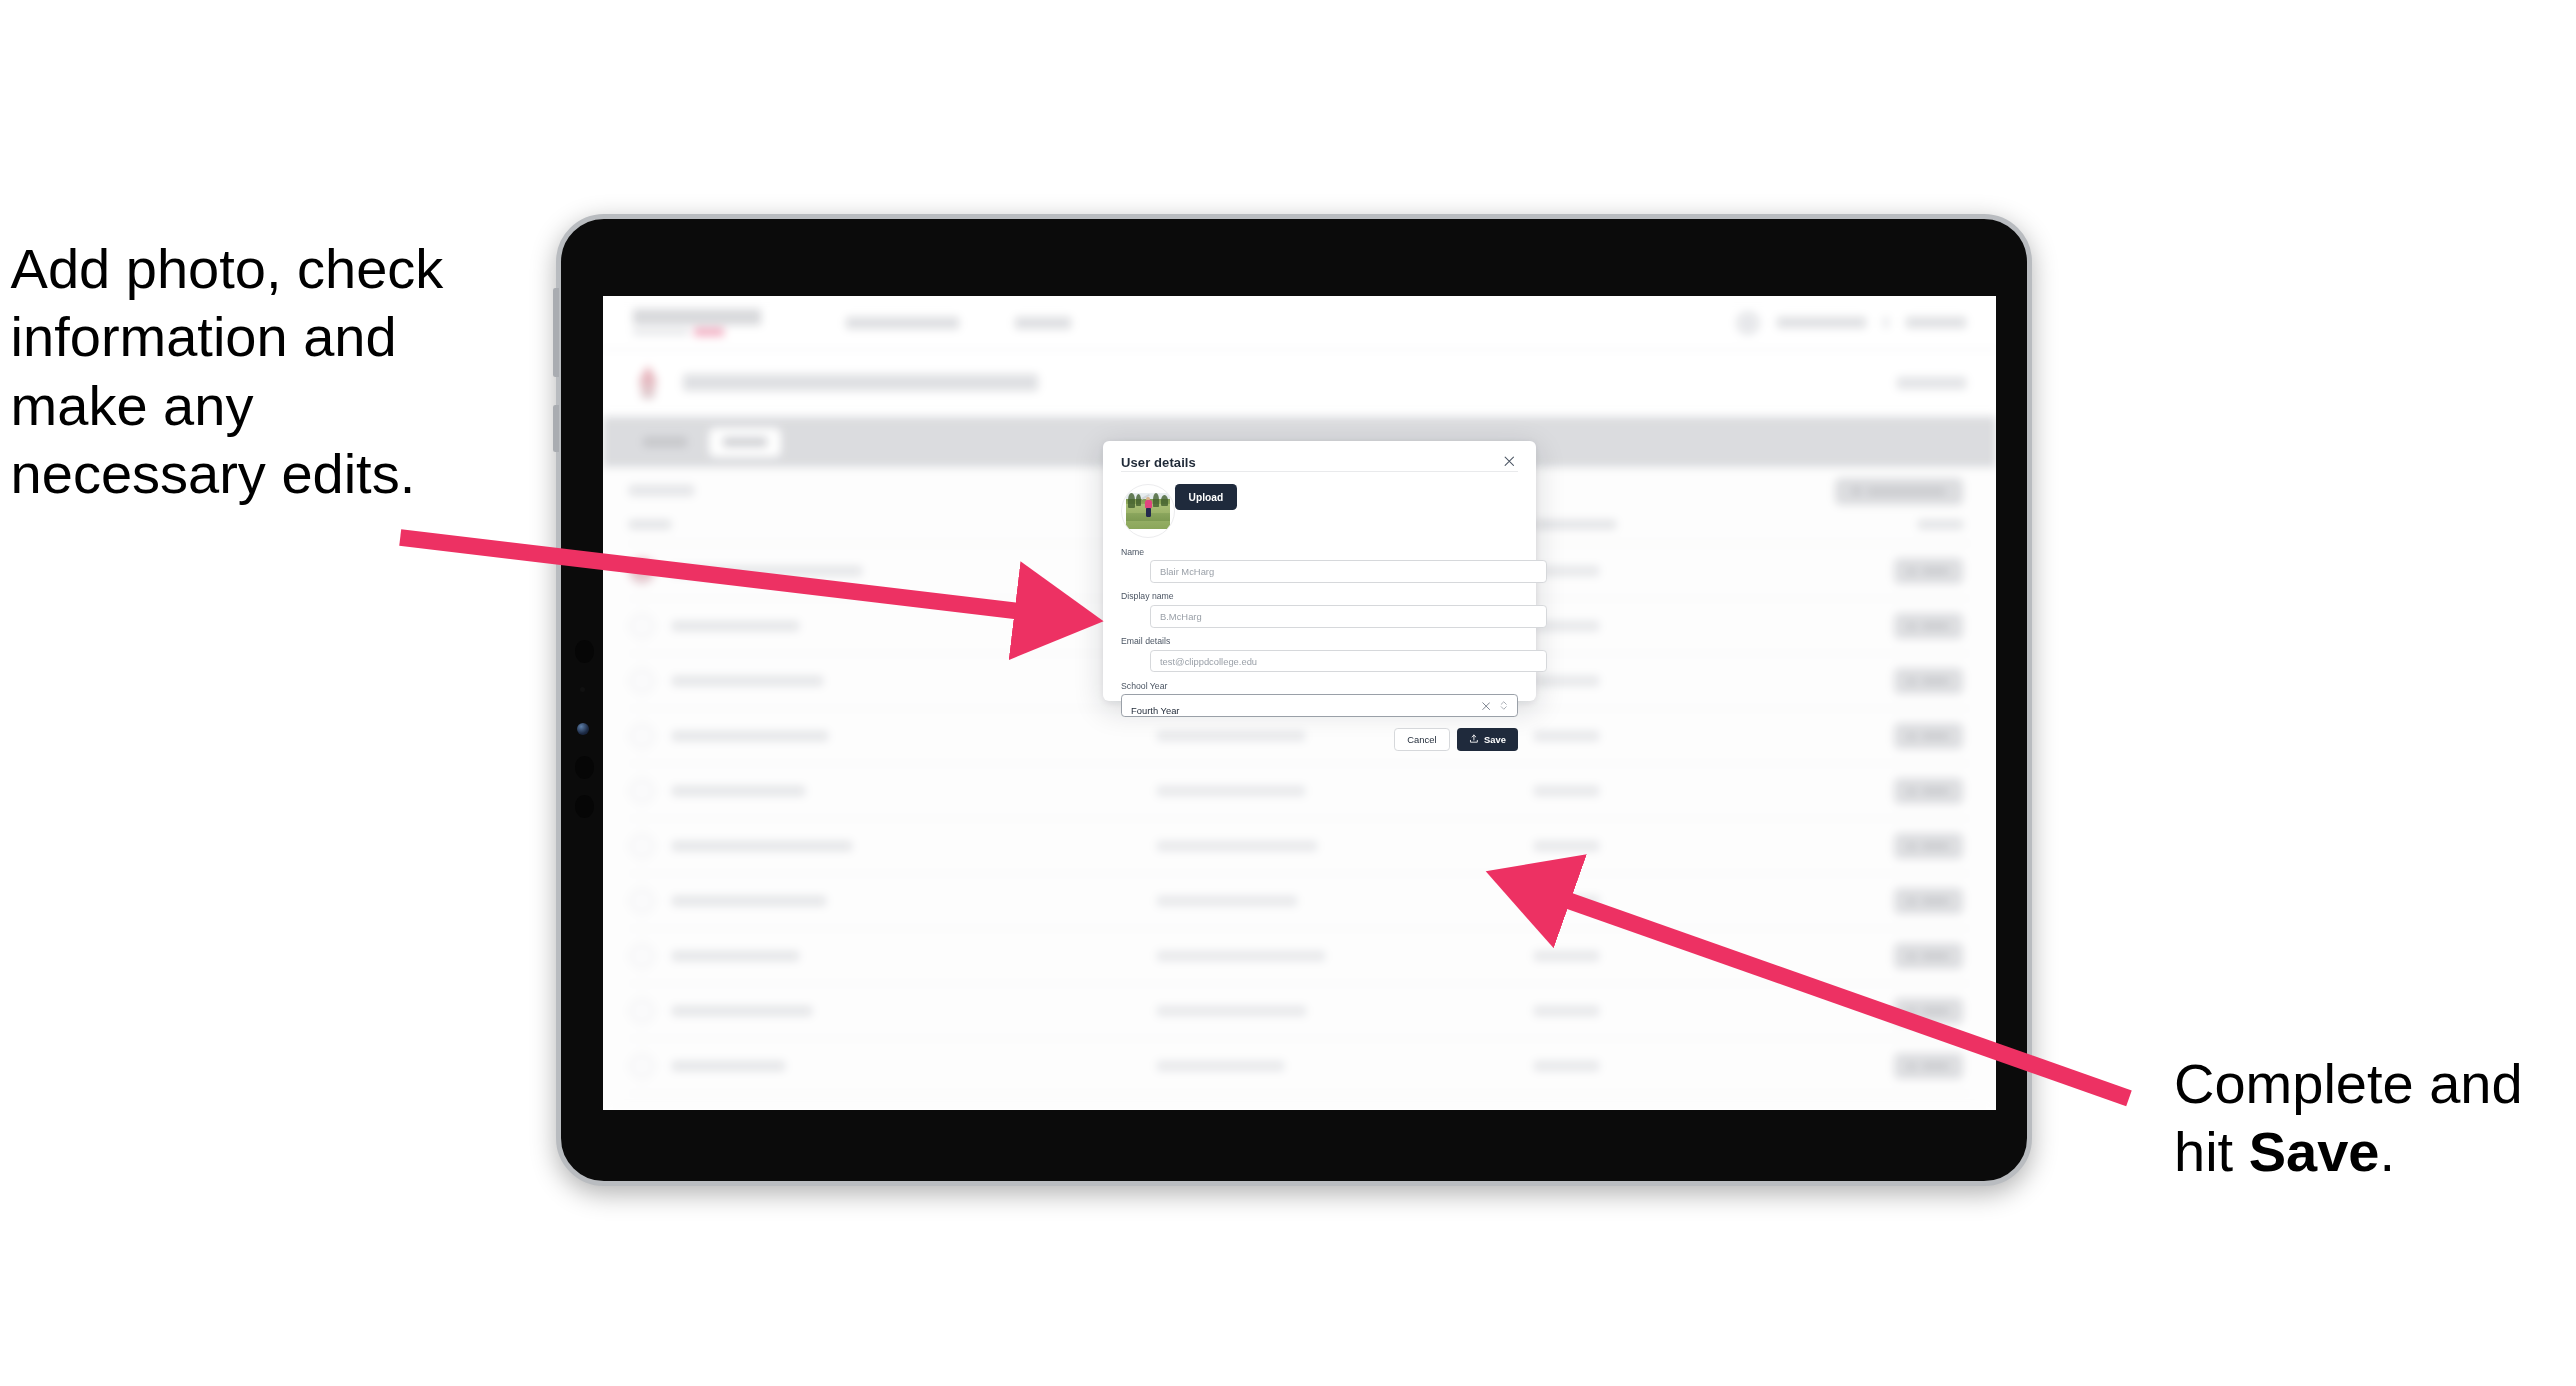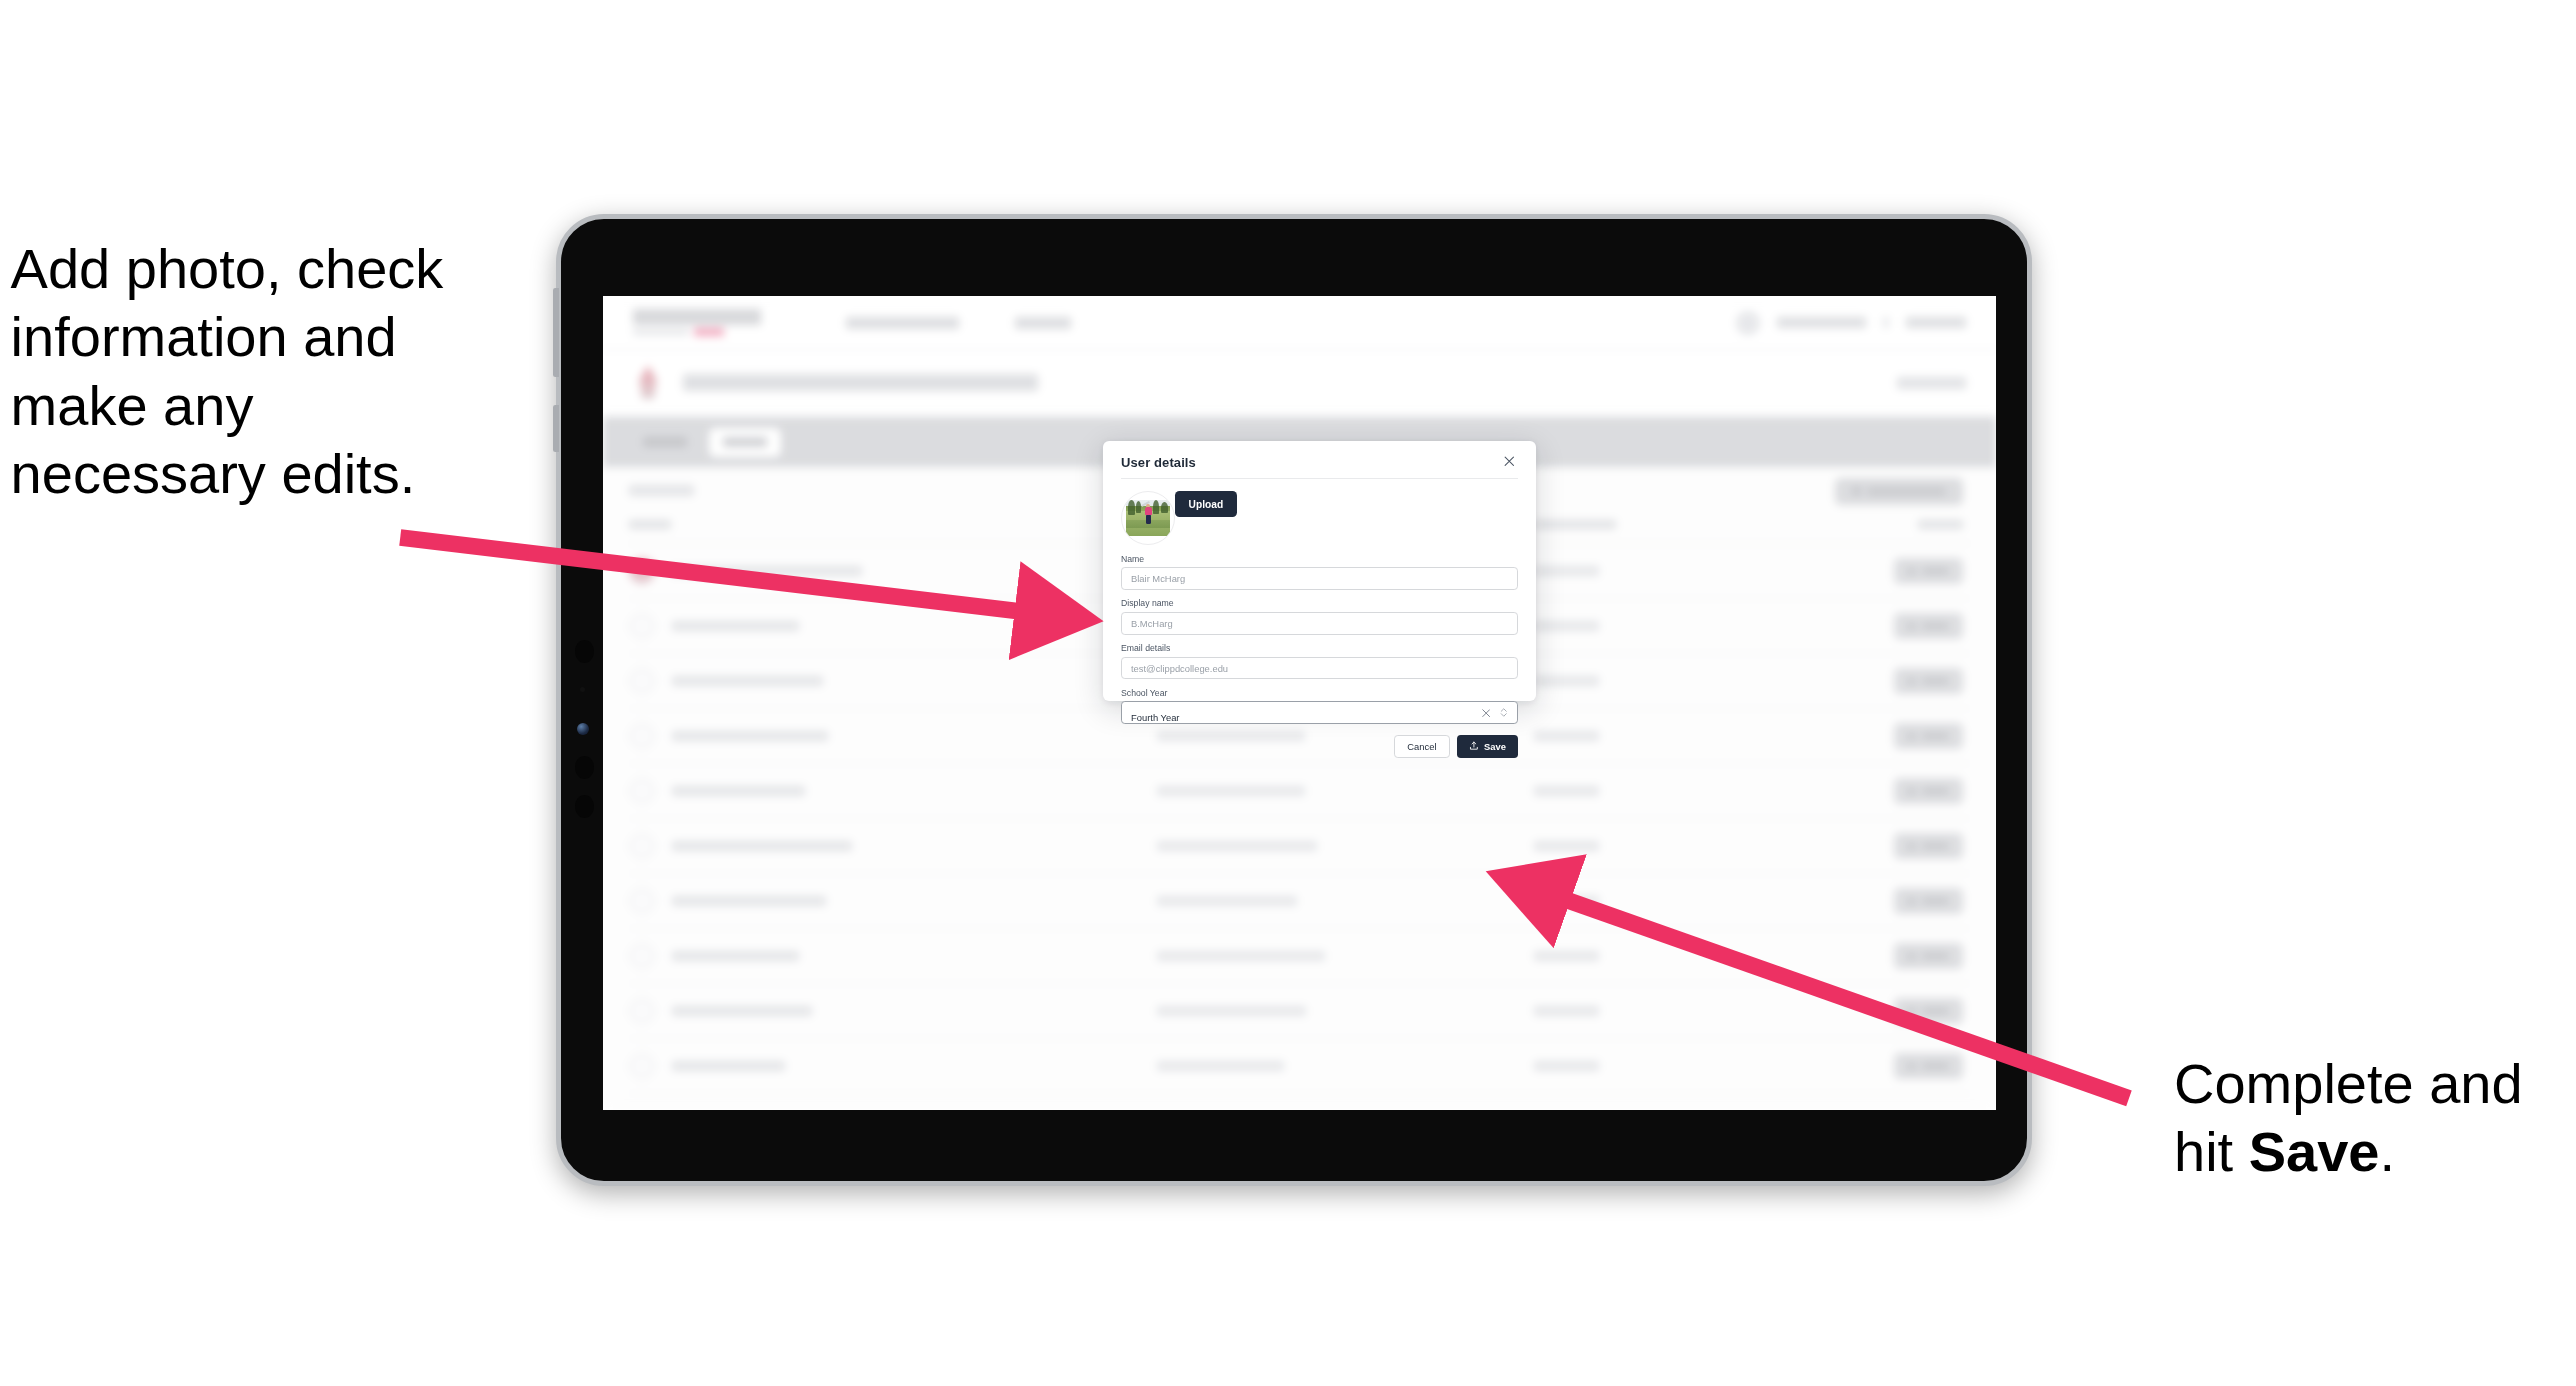--- a/index.html
+++ b/index.html
@@ -150,21 +150,21 @@
     position: absolute;
     left: 500px; top: 145px;
     width: 433px; height: 260px;
     background: #ffffff;
     border-radius: 6px;
     box-shadow: 0 7.5px 30px rgba(17,24,39,0.16), 0 1.5px 6px rgba(17,24,39,0.08);
     padding: 13.6px 18px 12px 18px;
   }
   .modal-head {
     display:flex; align-items:flex-end; justify-content:space-between;
-    border-bottom: 0.8px solid #e9eaec; padding-bottom: 8px;
+    border-bottom: 0.8px solid #e9eaec; padding-bottom: 1px;
   }
   .modal-title { font-size: 13px; font-weight: 700; color: #1f2937; letter-spacing:0.1px; }
   .close-btn {
     width: 18px; height: 18px; display:flex; align-items:center; justify-content:center;
     cursor: pointer; color:#4b5563; margin-top:-2.3px;
   }
   .avatar-row { display:flex; align-items:flex-start; margin-top: 12px; }
   .avatar-circle {
     width: 54px; height: 54px; border-radius: 50%;
     border: 1.5px solid #ececee; overflow: hidden;
@@ -205,21 +205,21 @@
     font-size: 10.2px; font-weight: 600; padding: 7.5px 13.6px;
     font-family: "Liberation Sans", sans-serif; cursor:pointer;
   }
   .field { margin-top: 8.3px; }
   .field-label { font-size: 8.7px; color:#4b5563; margin-bottom: 3.8px; display:block; }
   .field-input {
     width: 100%; height: 22.6px;
     border: 0.8px solid #d6d8db; border-radius: 3.8px;
     padding: 0 9px; font-size: 9.4px; color:#9aa0a8;
     font-family: "Liberation Sans", sans-serif;
-    background:#fff; outline:none;
+    background:#fff; outline:none;margin-left:29px;
   }
   .field-input::placeholder { color:#9aa0a8; }
   .select-wrap { position: relative; }
   .select-box {
     width: 100%; height: 22.6px;
     border: 0.8px solid #9aa0a8; border-radius: 3.8px;
     padding: 0 42px 0 9px; display:flex; align-items:flex-end;
     font-size: 9.4px; color:#1f2937; background:#fff; cursor:pointer;
   }
   .sel-clear {

